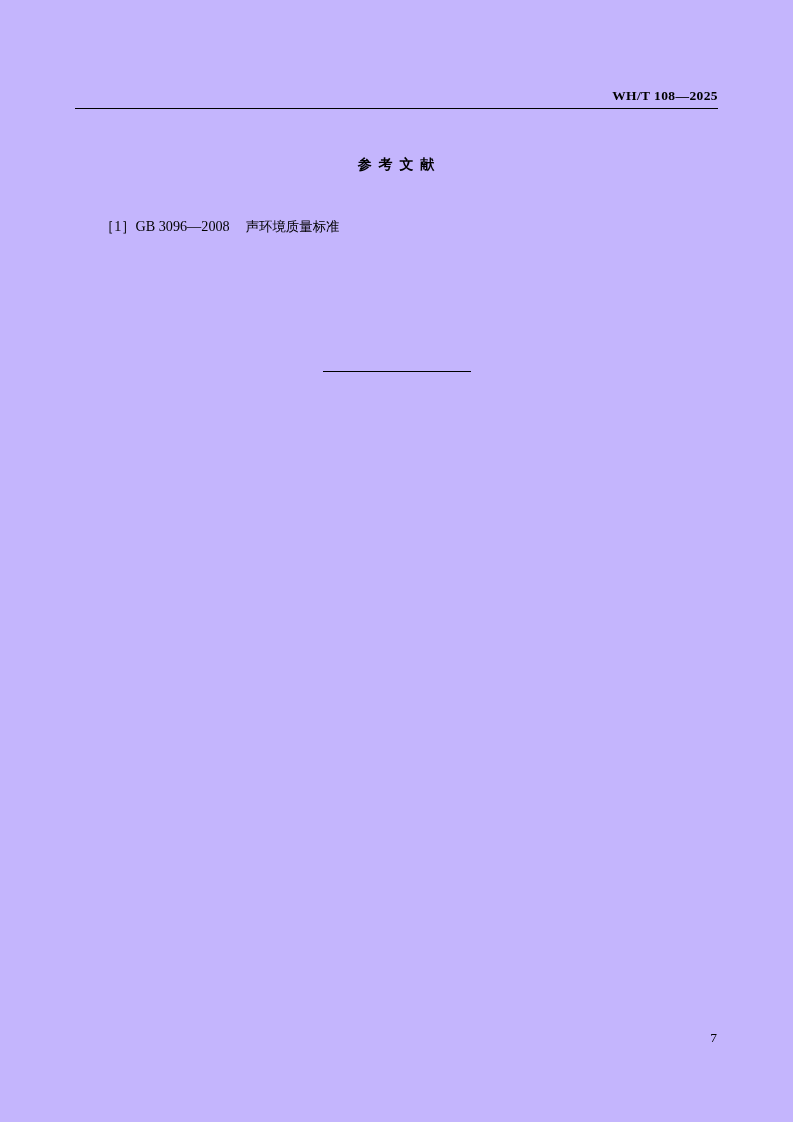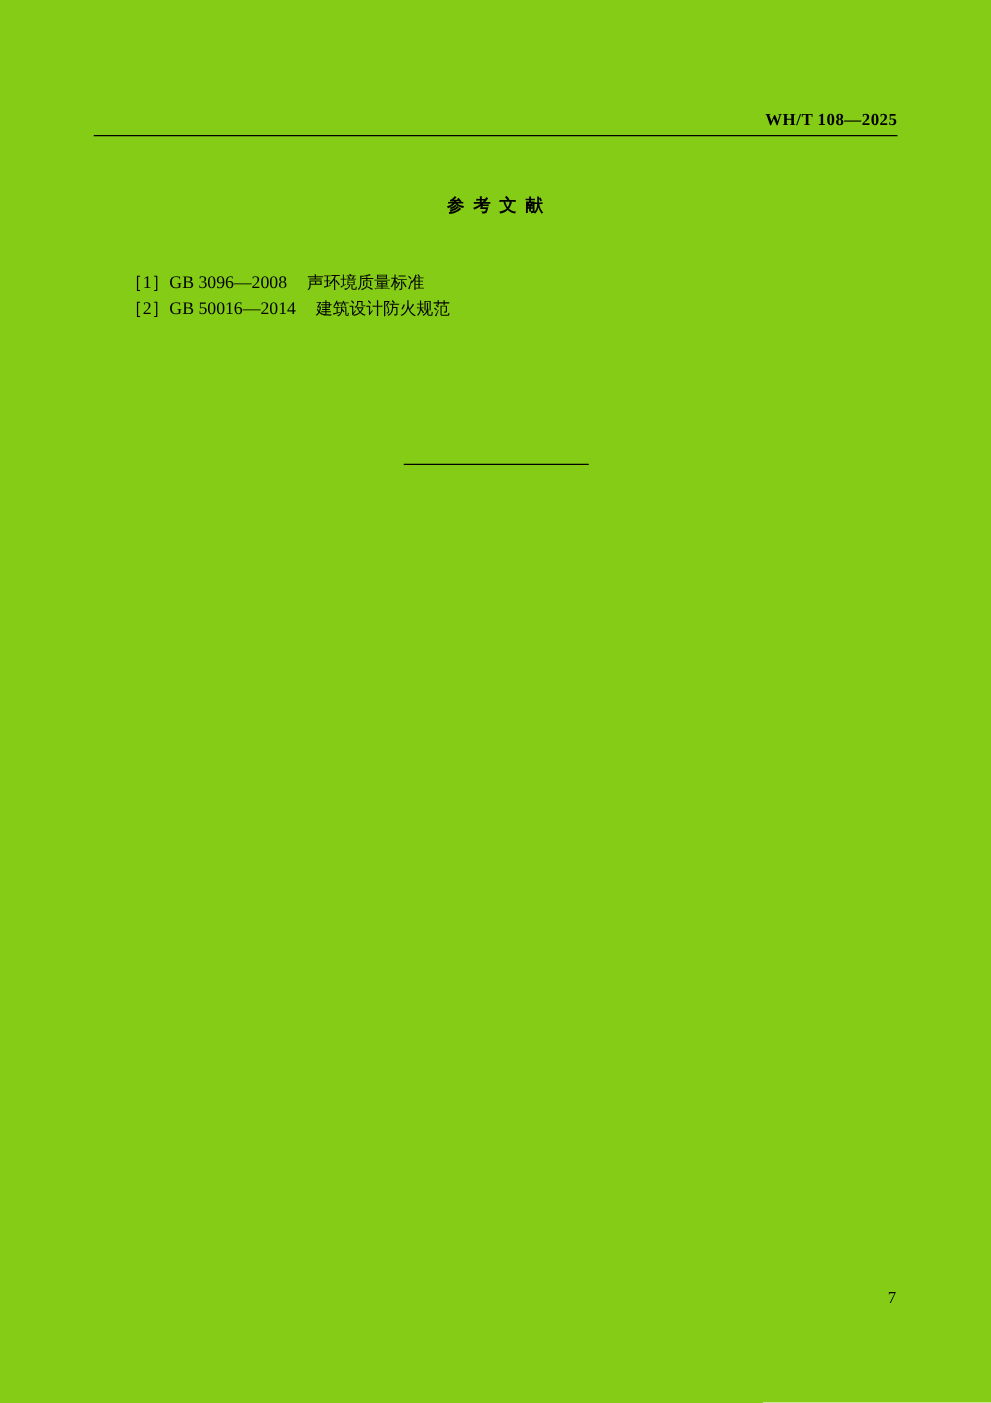--- a/index.html
+++ b/index.html
@@ -8,21 +8,21 @@
     background: #ffffff;
   }
   body {
     font-family: "Liberation Serif", serif;
     color: #000000;
   }
   .page {
     position: relative;
     width: 793px;
     height: 1122px;
-    background: #84cc16;
+    background: #c4b5fd;
     overflow: hidden;
     box-sizing: border-box;
   }
   
   .header {
     position: absolute;
     top: 88px;
     left: 75px;
     right: 75px;
     height: 20px;
@@ -108,23 +108,20 @@
   </div>
 
   <div class="ref-title">参 考 文 献</div>
 
   <div class="ref-list">
 
     <div class="ref-item">
       <span>［1］</span><span>GB 3096—2008</span><span class="gap-md"></span><span class="cn">声环境质量标准</span>
     </div>
 
-    <div class="ref-item">
-      <span>［2］</span><span>GB 50016—2014</span><span class="gap-md"></span><span class="cn">建筑设计防火规范</span>
-    </div>
 
 
 
 
 
   </div>
 
   <div class="bottom-rule"></div>
 
   <div class="page-no">7</div>

